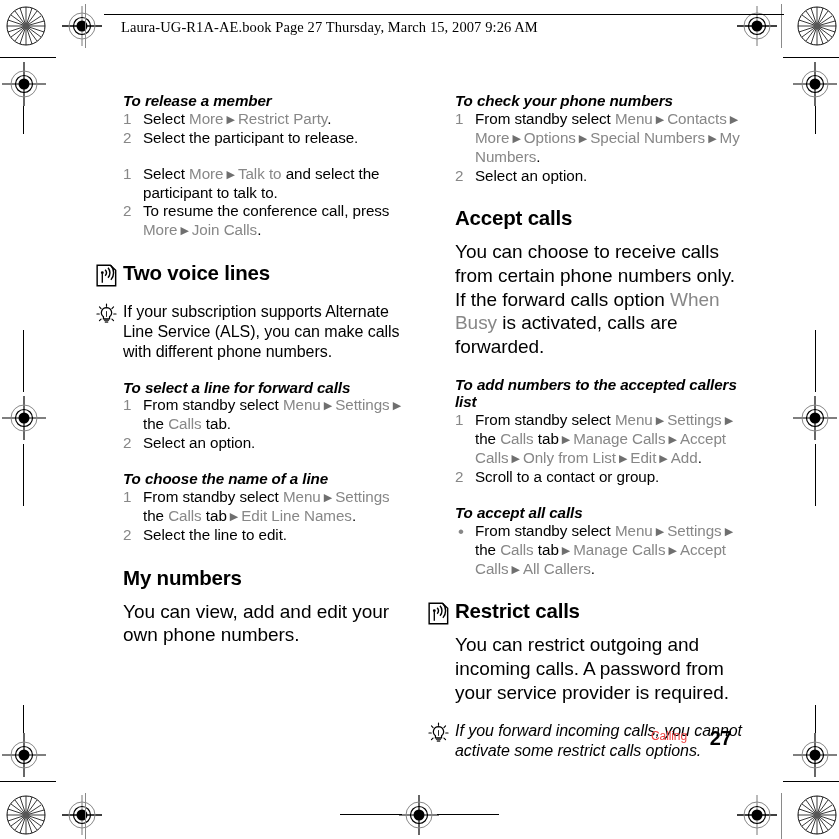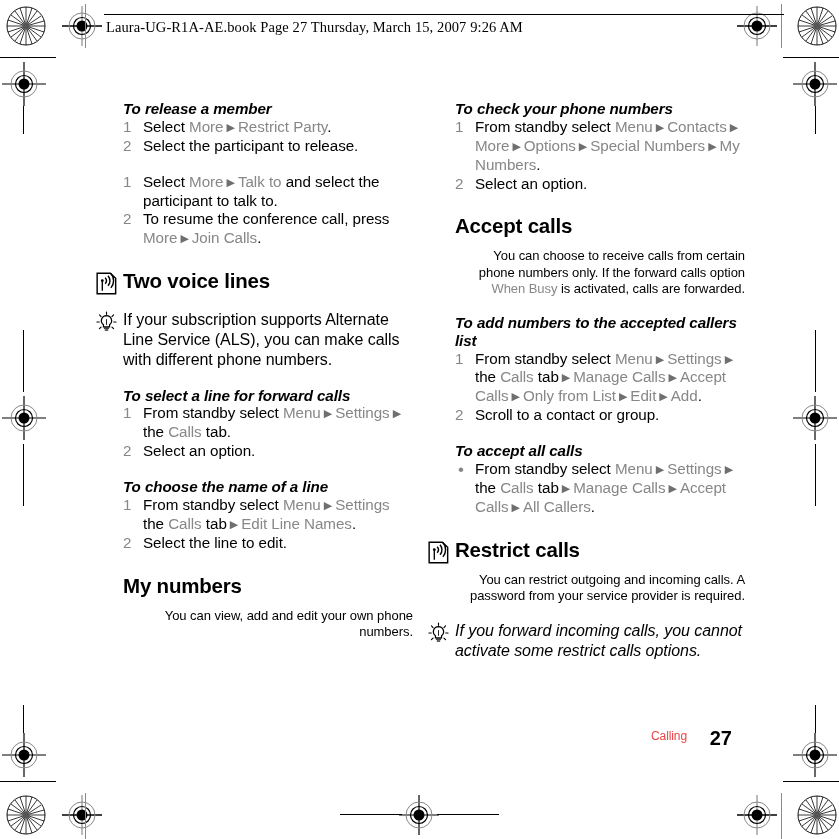--- a/index.html
+++ b/index.html
@@ -24,34 +24,34 @@
   .header-rule {
     position: absolute;
     left: 104px;
     top: 14px;
     width: 680px;
     height: 1px;
     background: #000;
   }
   .header-text {
     position: absolute;
-    left: 106px;
+    left: 121px;
     top: 19px;
     font-family: "Liberation Serif", serif;
     font-size: 14.5px;
     letter-spacing: 0.1px;
     color: #000;
     white-space: nowrap;
   }
 
   
   .page {
     position: absolute;
     left: 0;
-    top: 12px;
+    top: 4px;
     width: 839px;
     height: 787px;
     text-decoration: underline;
   }
   .col {
     position: absolute;
     top: 88px;
     width: 290px;
   }
   .col-left  { left: 123px; }
@@ -67,25 +67,24 @@
   }
   .h2 {
     font-size: 15.2px;
     font-weight: bold;
     font-style: italic;
     line-height: 1.17;
     margin: 0;
     letter-spacing: -0.1px;
   }
   .body {
-    font-size: 13px;
+    font-size: 19px;
     line-height: 1.245;
     margin: 0;
     letter-spacing: -0.05px;
-    text-align: right;
   }
   .gray { color: #878787; }
   .arrow { color: #6f6f6f; font-size: 11px; vertical-align: 1.5px; }
 
   .sec { position: relative; }
   .gap-sm { height: 10px; }
   .gap-md { height: 17px; }
   .gap-lg { height: 22px; }
 
   

